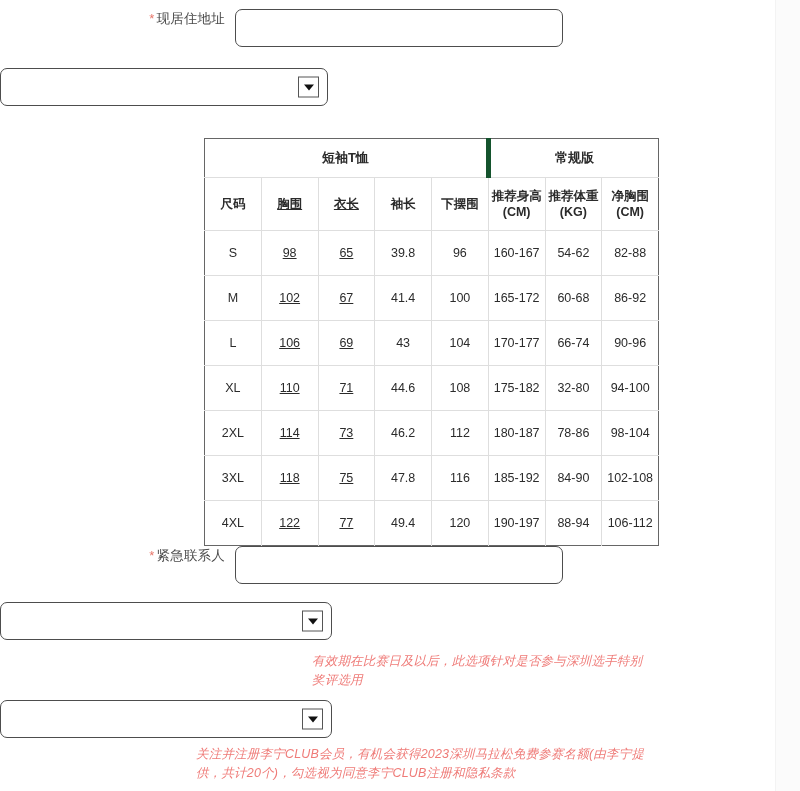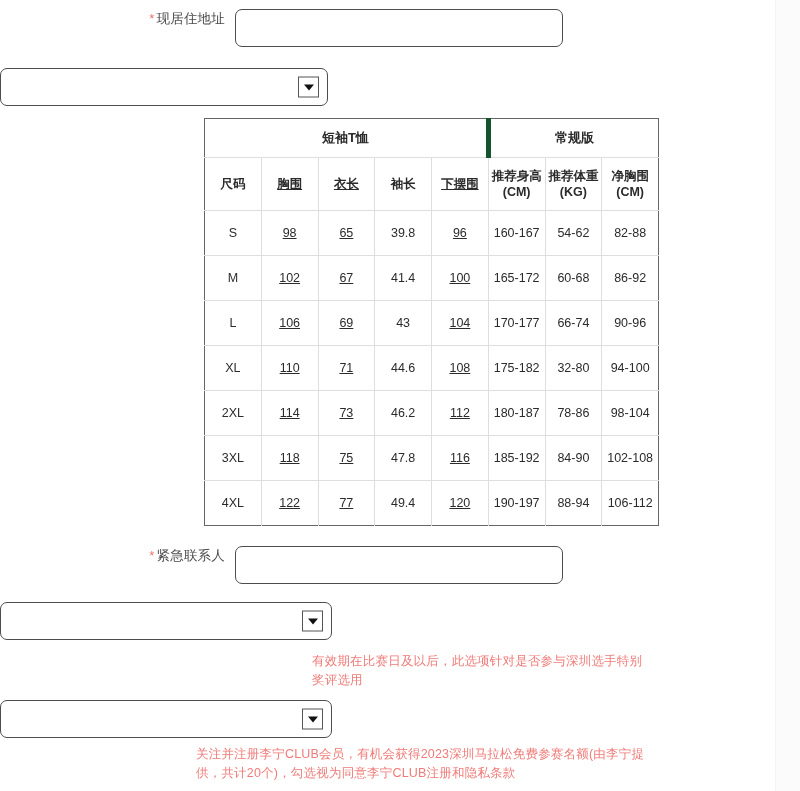--- a/index.html
+++ b/index.html
@@ -92,36 +92,38 @@
     border-top: 6px solid #111;
   }
 
   
   .hint {
     position: absolute;
     color: #ef7b78;
     font-size: 12.5px;
     line-height: 19px;
     letter-spacing: 0.2px;
+    font-style: italic;
   }
 
   
   .size-table-wrap {
     position: absolute;
     left: 204px;
     top: 118px;
     width: 455px;
   }
   table.size-table {
     border-collapse: collapse;
     width: 455px;
     table-layout: fixed;
     border: 1px solid #666;
     font-size: 12.5px;
     color: #2b2b2b;
+    margin-top: 20px;
   }
   table.size-table th,
   table.size-table td {
     border: 1px solid #dedede;
     text-align: center;
     vertical-align: middle;
     padding: 0 2px;
     font-weight: normal;
   }
   table.size-table tr.group-row th {
@@ -143,21 +145,21 @@
     height: 44px;
   }
   table.size-table tr.head-row th:first-child,
   table.size-table tbody td:first-child { border-left: none; }
   table.size-table tr.head-row th:last-child,
   table.size-table tbody td:last-child { border-right: none; }
   table.size-table tbody tr:last-child td { border-bottom: none; }
   .col-size { width: 38px; }
   .col-n    { width: 40px; text-decoration: underline; }
   .col-n2   { width: 48px; }
-  .col-hem  { width: 55px; text-decoration: underline; }
+  .col-hem  { width: 55px; }
   .col-rec  { width: 82px; }
   .col-rec2 { width: 82px; }
   .col-net  { width: 70px; }
 </style>
 </head>
 <body>
 
 <div class="page-edge"></div>
 
 <div class="form-wrap">

